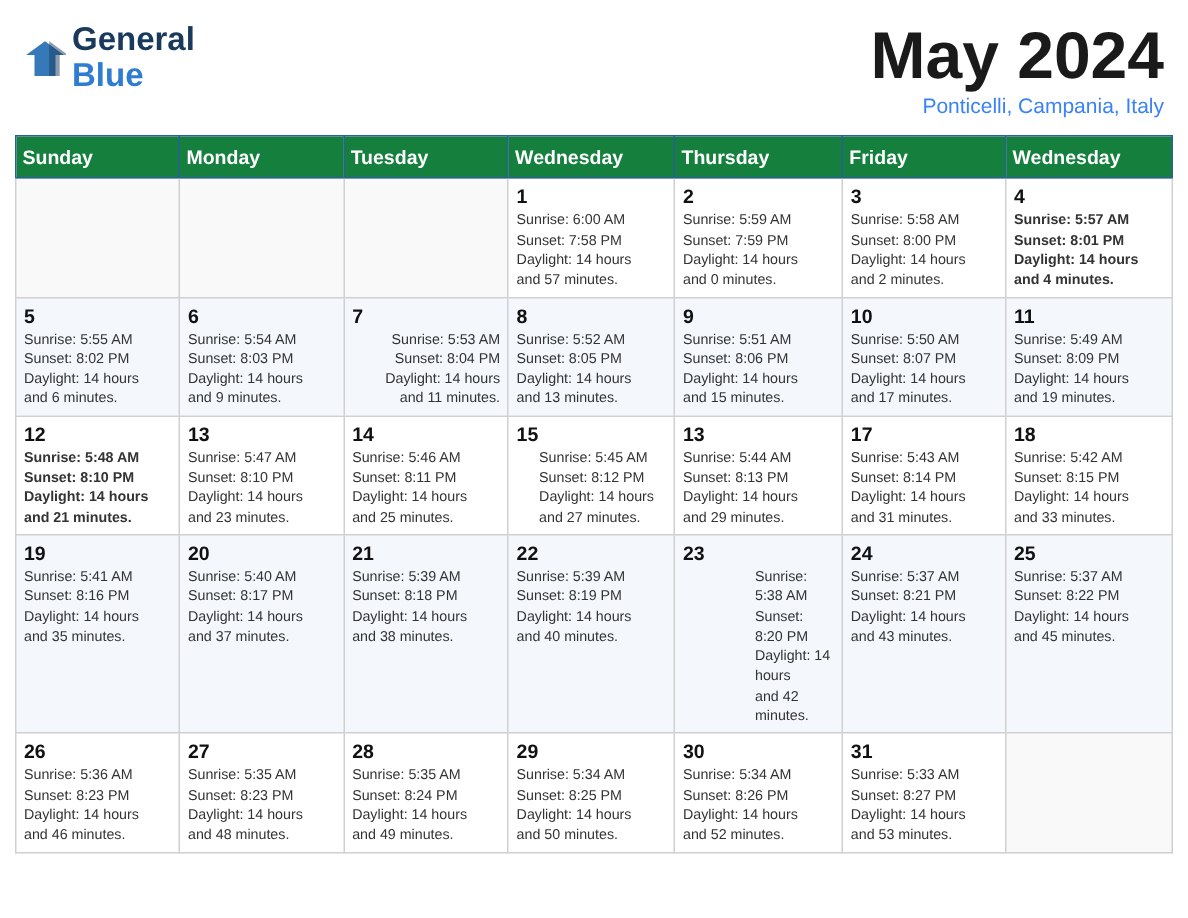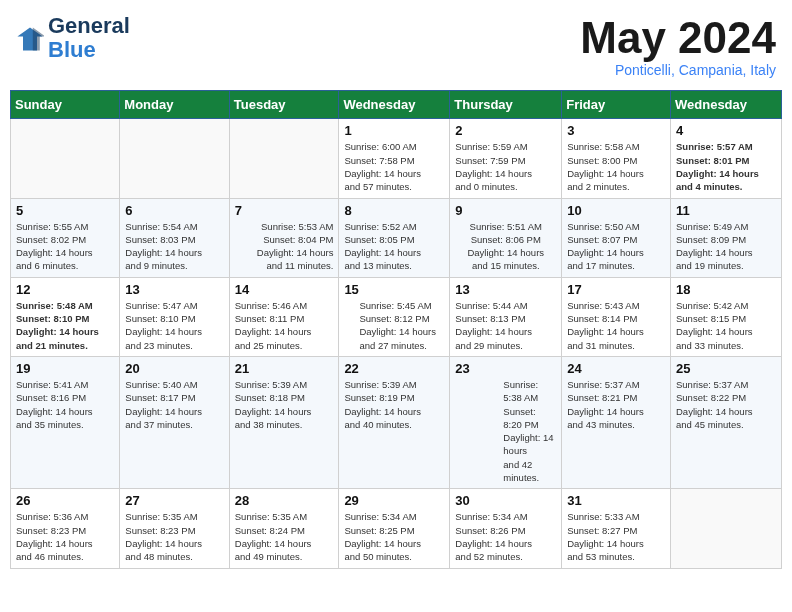--- a/index.html
+++ b/index.html
@@ -182,21 +182,21 @@
         </td>
         <td>
           <span class="day-number">8</span>
           <div class="day-info" style="white-space: pre-line;">Sunrise: 5:52 AM
 Sunset: 8:05 PM
 Daylight: 14 hours
 and 13 minutes.</div>
         </td>
         <td>
           <span class="day-number">9</span>
-          <div class="day-info" style="white-space: pre-line; text-align: center;">Sunrise: 5:51 AM
+          <div class="day-info" style="white-space: pre-line;">Sunrise: 5:51 AM
 Sunset: 8:06 PM
 Daylight: 14 hours
 and 15 minutes.</div>
         </td>
         <td>
           <span class="day-number">10</span>
           <div class="day-info" style="white-space: pre-line;">Sunrise: 5:50 AM
 Sunset: 8:07 PM
 Daylight: 14 hours
 and 17 minutes.</div>

